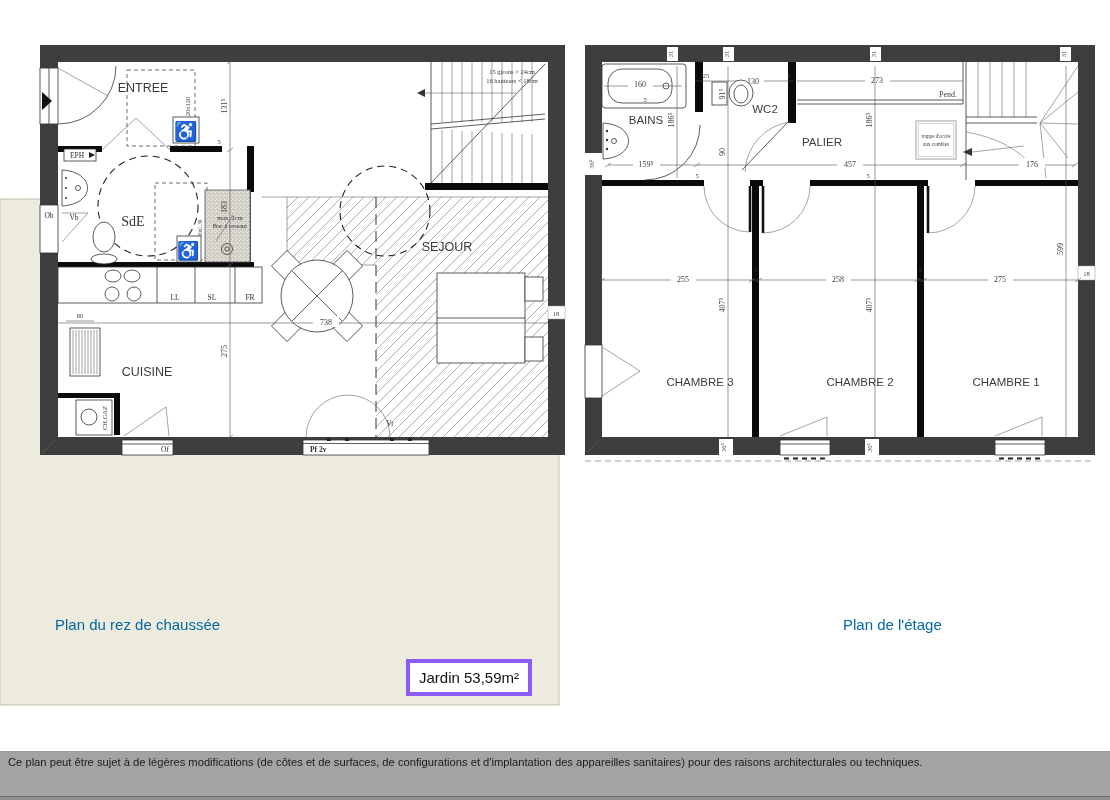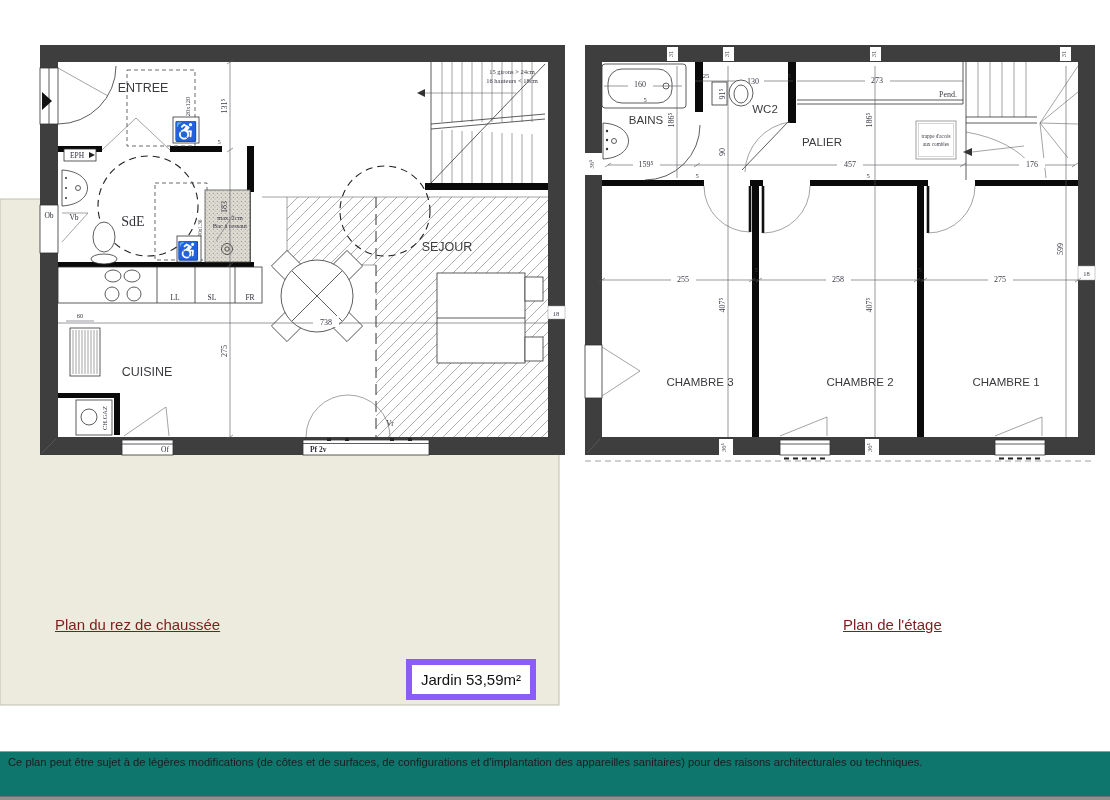--- a/index.html
+++ b/index.html
@@ -15,26 +15,26 @@
   .lab{font-family:"Liberation Serif",serif;font-size:7.5px;fill:#2e2e38;}
   .wall{fill:#3e3e3e;}
   .iwall{fill:#0a0a0a;}
   .thin{stroke:#333;stroke-width:0.8;fill:none;}
   .thinl{stroke:#666;stroke-width:0.6;fill:none;}
   .dim{stroke:#55555e;stroke-width:0.6;fill:none;}
   .dash{stroke:#222;stroke-width:1.1;fill:none;stroke-dasharray:7,5;}
   .dash2{stroke:#444;stroke-width:0.8;fill:none;stroke-dasharray:4,3;}
   .leaf{stroke:#111;stroke-width:2.6;}
   .wfill{fill:#fff;stroke:#333;stroke-width:0.8;}
-  .caption{position:absolute;font-size:15px;color:#7f1d1d;text-decoration:underline;}
+  .caption{position:absolute;font-size:15px;color:#0369a1;}
   .jardin-box{position:absolute;left:406px;top:659px;width:118px;height:29px;
-      border:6px solid #8b5cf6;background:#fff;display:flex;align-items:center;
+      border:4px solid #8b5cf6;background:#fff;display:flex;align-items:center;
       justify-content:center;font-size:15px;color:#111;}
   .footer{position:absolute;left:0;top:751px;width:1110px;height:45px;
-      border-top:1px solid #9a9a9a;background:#0f766e;}
+      border-top:1px solid #9a9a9a;background:#a3a3a3;}
   .footer div{padding:0 0 0 8px;font-size:11.2px;line-height:14.2px;color:#1c1c1c;}
   .footer div:first-child{padding-top:3px;}
   .bottombar{position:absolute;left:0;top:796px;width:1110px;height:4px;
       background:#8f8f8f;border-top:1px solid #6f6f6f;}
 </style>
 </head>
 <body>
 
 <div id="page">
 

